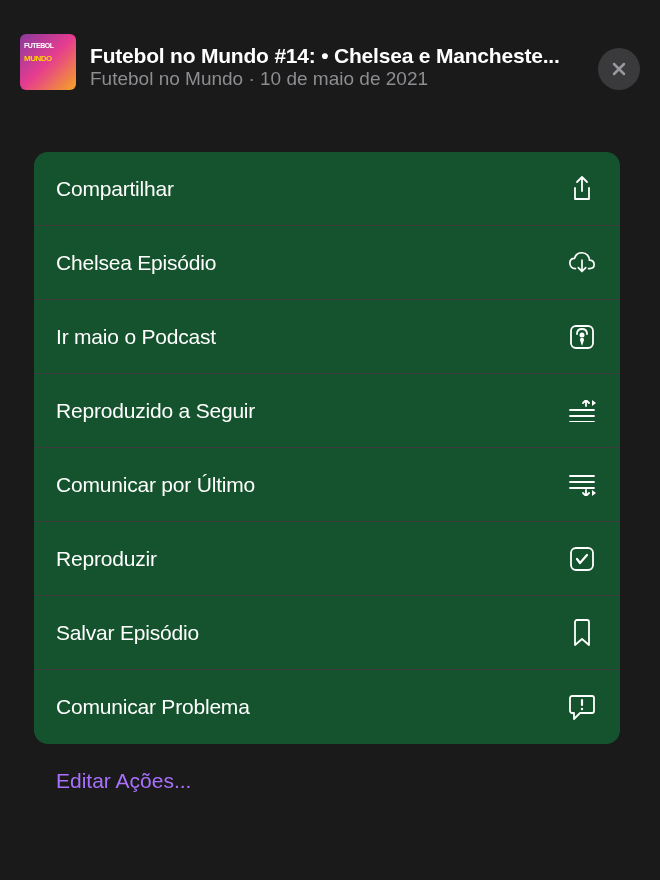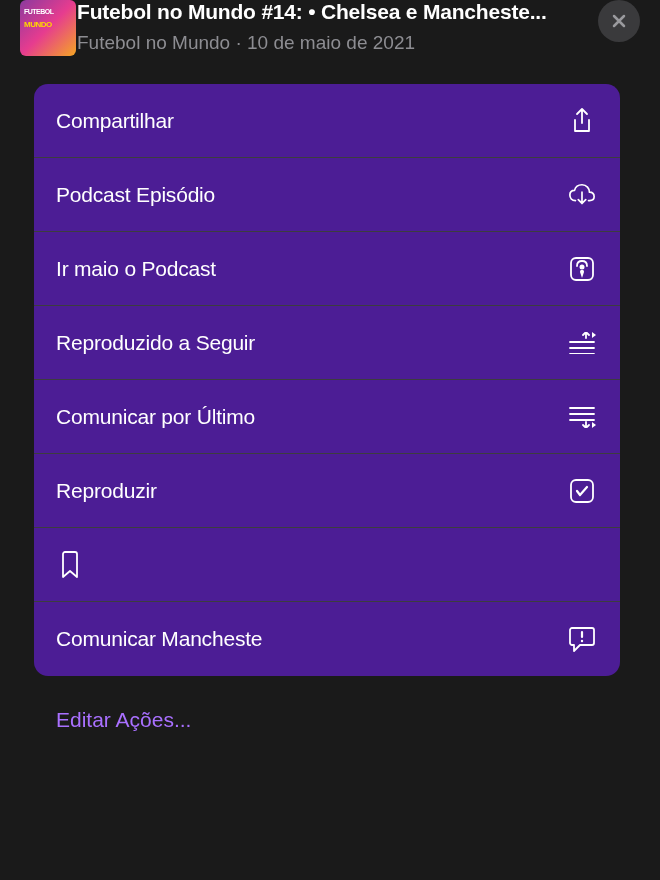--- a/index.html
+++ b/index.html
@@ -9,23 +9,23 @@
     }
     body {
       width: 660px;
       height: 880px;
       background: #1a1a1a;
       font-family: -apple-system, BlinkMacSystemFont, "Segoe UI", Helvetica, Arial, sans-serif;
       overflow: hidden;
     }
     .header {
       display: flex;
-      align-items: flex-start;
-      padding: 0 20px;
-      gap: 1px;
+      align-items: flex-end;
+      padding: 34px 20px;
+      gap: 14px;
     }
     .artwork {
       width: 56px;
       height: 56px;
       border-radius: 6px;
       background: linear-gradient(135deg, #8b3a9e 0%, #e63c8f 50%, #f5a623 100%);
       flex-shrink: 0;
       position: relative;
       overflow: hidden;
     }
@@ -58,21 +58,21 @@
       font-size: 21px;
       font-weight: 600;
       white-space: nowrap;
       overflow: hidden;
       text-overflow: ellipsis;
       letter-spacing: -0.2px;
     }
     .subtitle {
       color: #8d8d92;
       font-size: 19px;
-      margin-top: 8px;
+      margin-top: 0;
       white-space: nowrap;
       overflow: hidden;
       text-overflow: ellipsis;
     }
     .close-btn {
       width: 42px;
       height: 42px;
       border-radius: 50%;
       background: #3a3a3c;
       border: none;
@@ -83,21 +83,21 @@
       flex-shrink: 0;
     }
     .close-btn svg {
       width: 20px;
       height: 20px;
       stroke: #9a9a9e;
       stroke-width: 3;
       stroke-linecap: round;
     }
     .menu-container {
-      background: #4c1d95;
+      background: #14532d;
       border-radius: 14px;
       margin: 28px 40px 0 34px;
       overflow: hidden;
     }
     .menu-item {
       display: flex;
       align-items: center;
       justify-content: space-between;
       padding: 20px 24px 20px 22px;
       border-bottom: 1px solid #3d3d3f;
@@ -120,21 +120,21 @@
       align-items: center;
       justify-content: center;
     }
     .menu-icon svg {
       stroke: #fff;
       fill: none;
       stroke-width: 1.8;
     }
     .edit-link {
       display: block;
-      margin: 32px 34px 0 56px;
+      margin: 25px 34px 0 56px;
       color: #a970ff;
       font-size: 21px;
       font-weight: 400;
       text-decoration: none;
       cursor: pointer;
     }
   </style>
 </head>
 <body>
 
@@ -157,21 +157,21 @@
     <span class="menu-label">Compartilhar</span>
     <span class="menu-icon">
       <svg width="24" height="28" viewBox="0 0 24 28">
         <path d="M12 2 L12 16 M7 7 L12 2 L17 7" stroke-linecap="round" stroke-linejoin="round"></path>
         <path d="M5 13 L5 24 L19 24 L19 13" stroke-linecap="round" stroke-linejoin="round"></path>
       </svg>
     </span>
   </div>
 
   <div class="menu-item">
-    <span class="menu-label">Podcast Episódio</span>
+    <span class="menu-label">Chelsea Episódio</span>
     <span class="menu-icon">
       <svg width="30" height="24" viewBox="0 0 30 24">
         <path d="M8 18 C4 18 2 15 2 12 C2 9 4 7 7 7 C8 3 11 1 15 1 C20 1 23 5 23 9 C26 9 28 11 28 14 C28 17 26 18 23 18 L22 18" stroke-linecap="round" stroke-linejoin="round"></path>
         <path d="M15 9 L15 21 M11 17 L15 21 L19 17" stroke-linecap="round" stroke-linejoin="round"></path>
       </svg>
     </span>
   </div>
 
   <div class="menu-item">
     <span class="menu-label">Ir maio o Podcast</span>
@@ -211,30 +211,31 @@
     <span class="menu-label">Reproduzir</span>
     <span class="menu-icon">
       <svg width="26" height="26" viewBox="0 0 26 26">
         <rect x="2" y="2" width="22" height="22" rx="5"></rect>
         <path d="M8 13 L11 17 L18 9" stroke-linecap="round" stroke-linejoin="round" stroke-width="2.2"></path>
       </svg>
     </span>
   </div>
 
   <div class="menu-item">
+    <span class="menu-label">Salvar Episódio</span>
     <span class="menu-icon">
       <svg width="20" height="28" viewBox="0 0 20 28">
         <path d="M3 3 C3 2 4 1 5 1 L15 1 C16 1 17 2 17 3 L17 26 L10 20 L3 26 Z" stroke-linejoin="round"></path>
       </svg>
     </span>
   </div>
 
 
   <div class="menu-item">
-    <span class="menu-label">Comunicar Mancheste</span>
+    <span class="menu-label">Comunicar Problema</span>
     <span class="menu-icon">
       <svg width="28" height="26" viewBox="0 0 28 26">
         <path d="M4 2 L24 2 C25 2 26 3 26 4 L26 17 C26 18 25 19 24 19 L12 19 L6 25 L6 19 L4 19 C3 19 2 18 2 17 L2 4 C2 3 3 2 4 2 Z" stroke-linejoin="round"></path>
         <path d="M14 6 L14 11" stroke-linecap="round" stroke-width="2.2"></path>
         <circle cx="14" cy="15" r="1.2" fill="#fff" stroke="none"></circle>
       </svg>
     </span>
   </div>
 
 </div>

